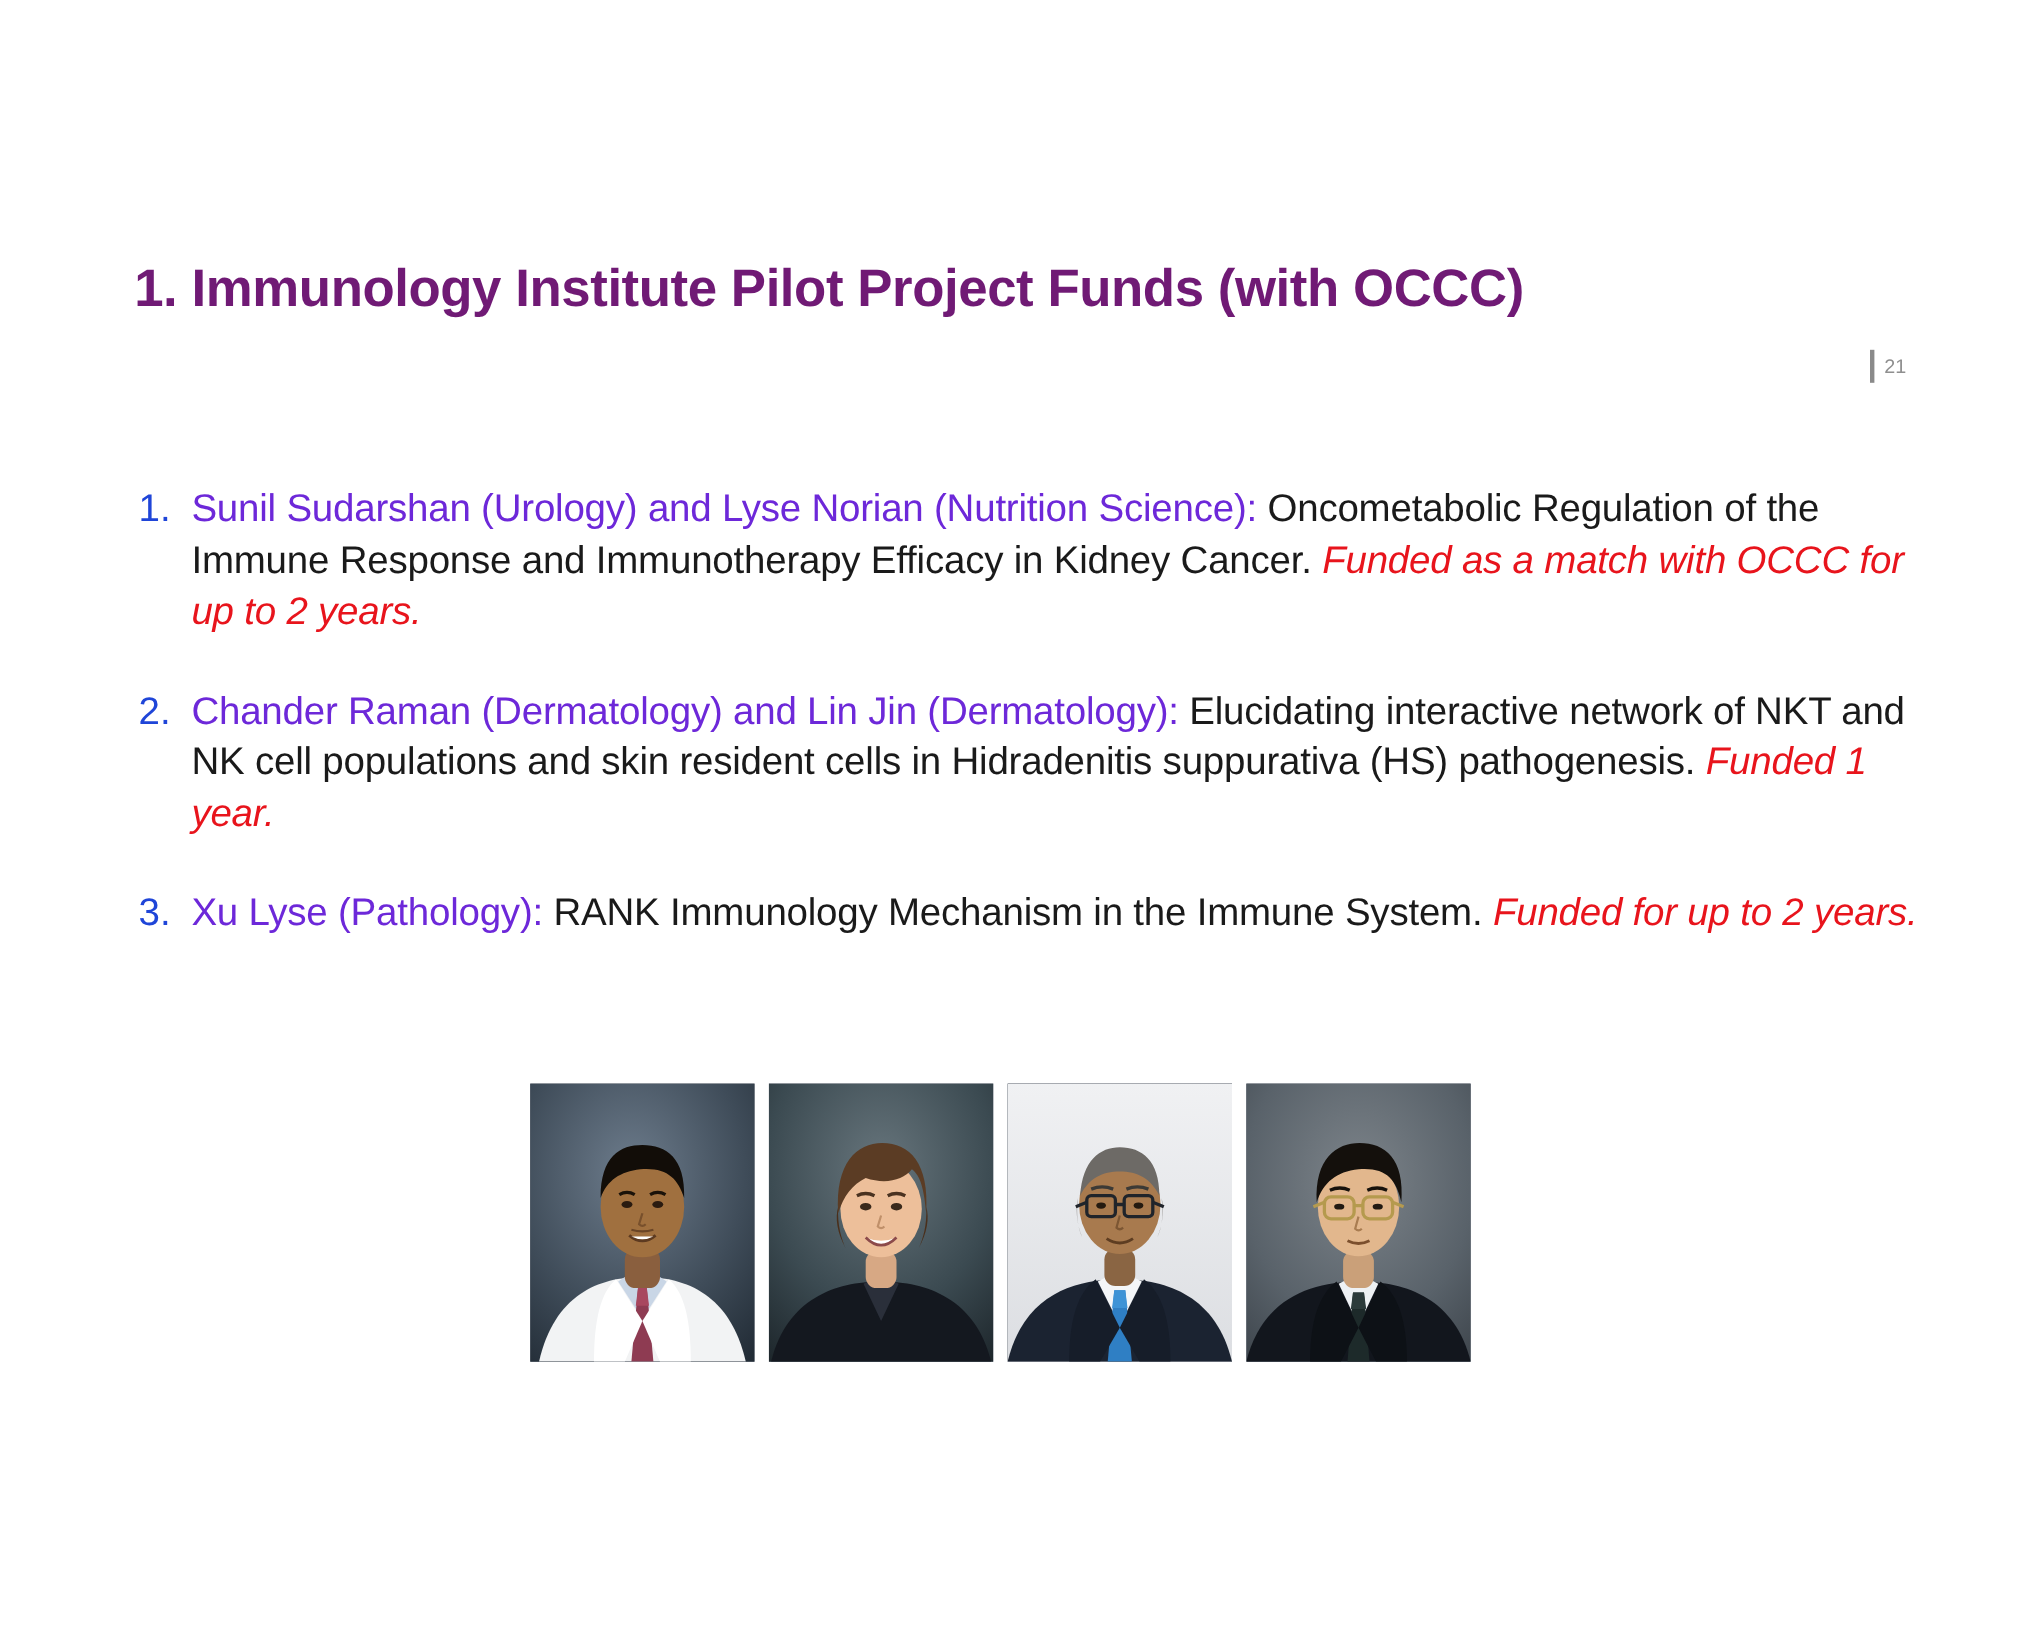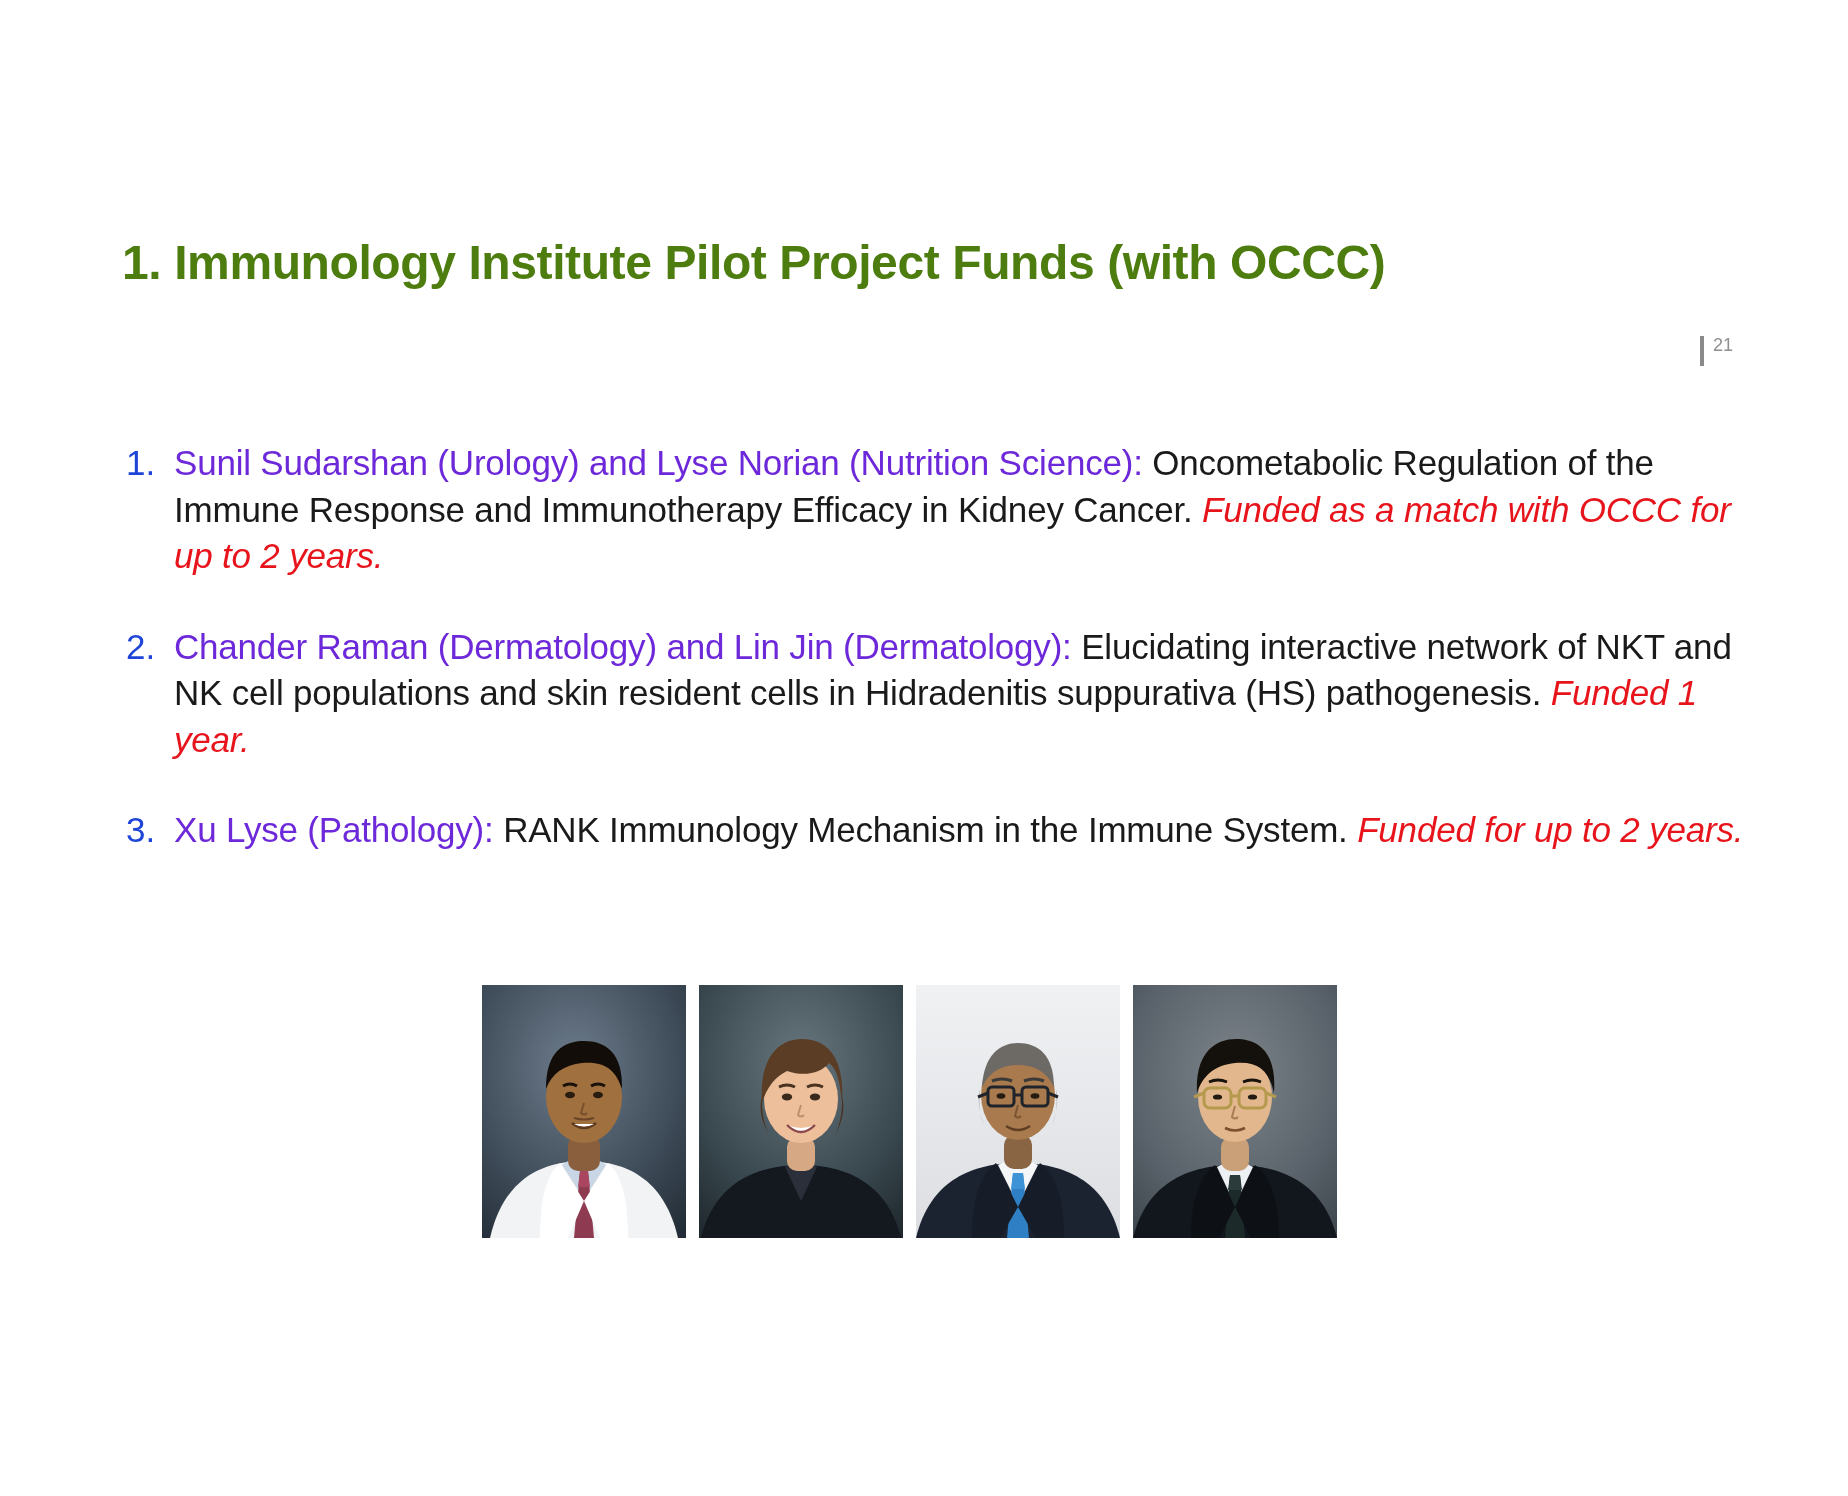--- a/index.html
+++ b/index.html
@@ -26,33 +26,33 @@
     position: absolute;
     left: 122px;
     top: 238px;
     width: 1640px;
     display: flex;
     align-items: flex-start;
   }
   .slide-title {
     font-size: 48px;
     font-weight: bold;
-    color: #4d7c0f;
+    color: #701a75;
     letter-spacing: -0.4px;
     line-height: 1.06;
     white-space: nowrap;
   }
 
   
   .page-num-wrap {
     position: absolute;
     left: 1700px;
-    top: 336px;
+    top: 318px;
     display: flex;
-    align-items: flex-start;
+    align-items: center;
     gap: 9px;
   }
   .page-rule {
     width: 4px;
     height: 30px;
     background: #8a8a8a;
     display: block;
   }
   .page-num {
     font-size: 18px;

